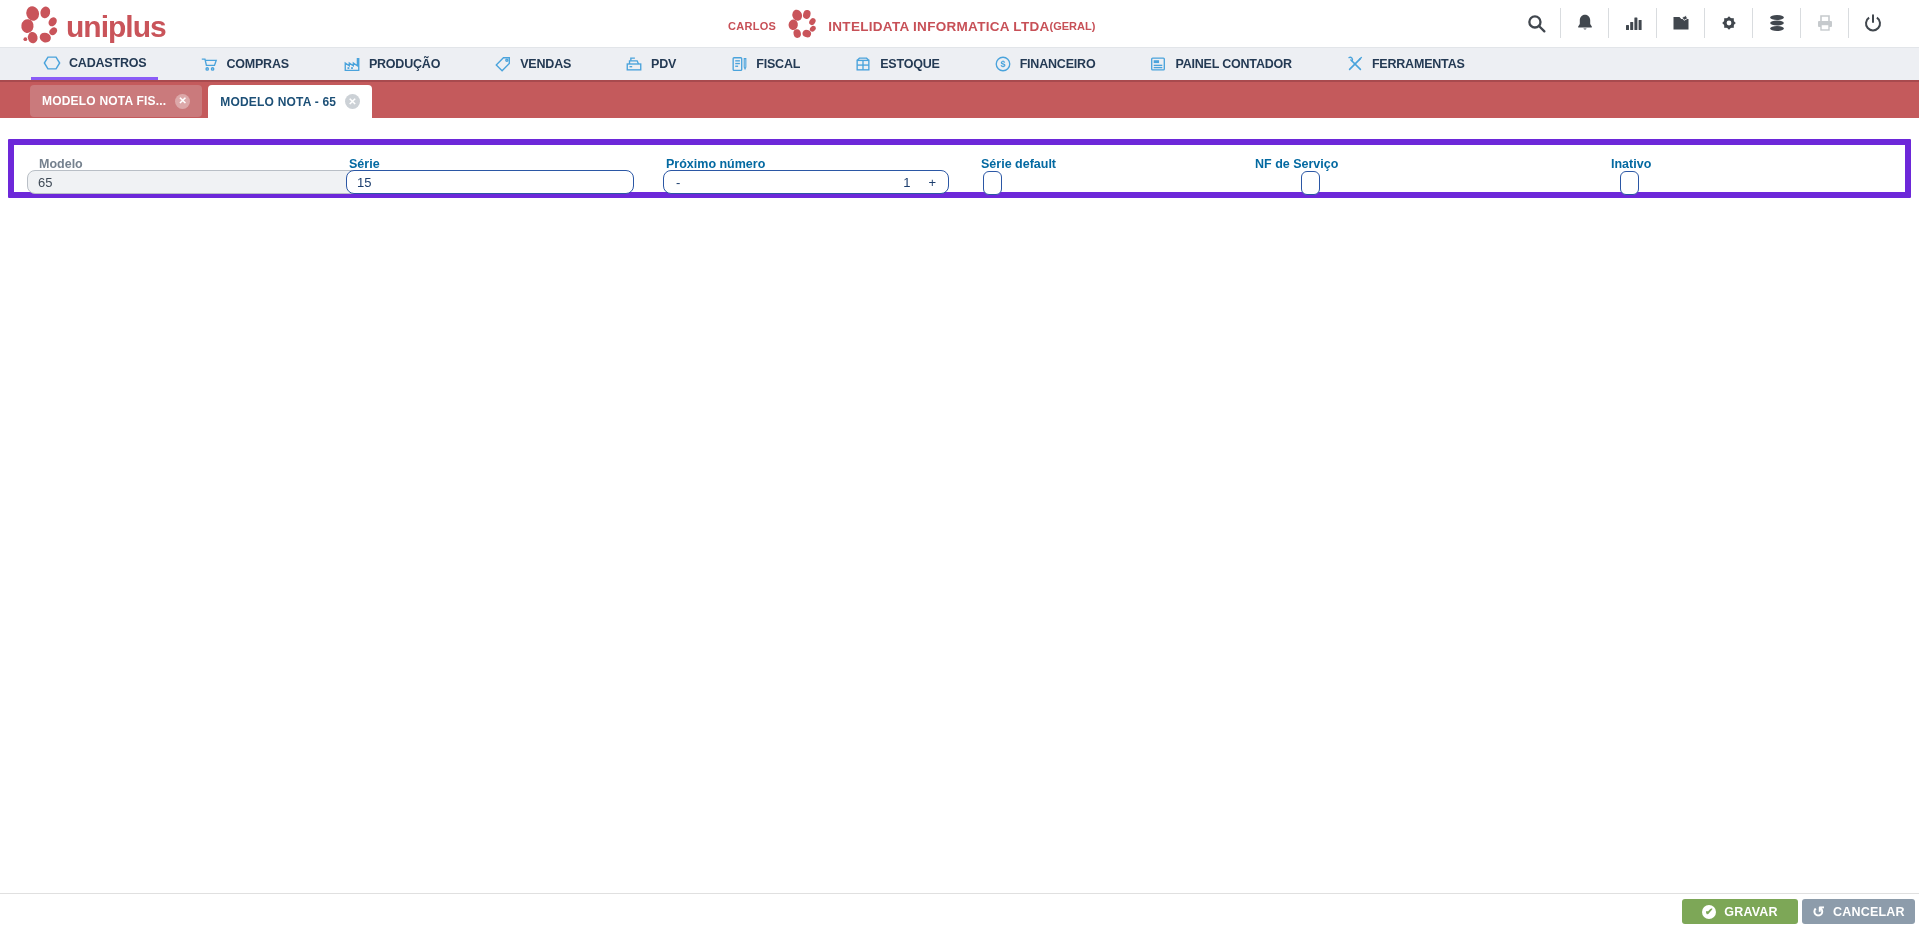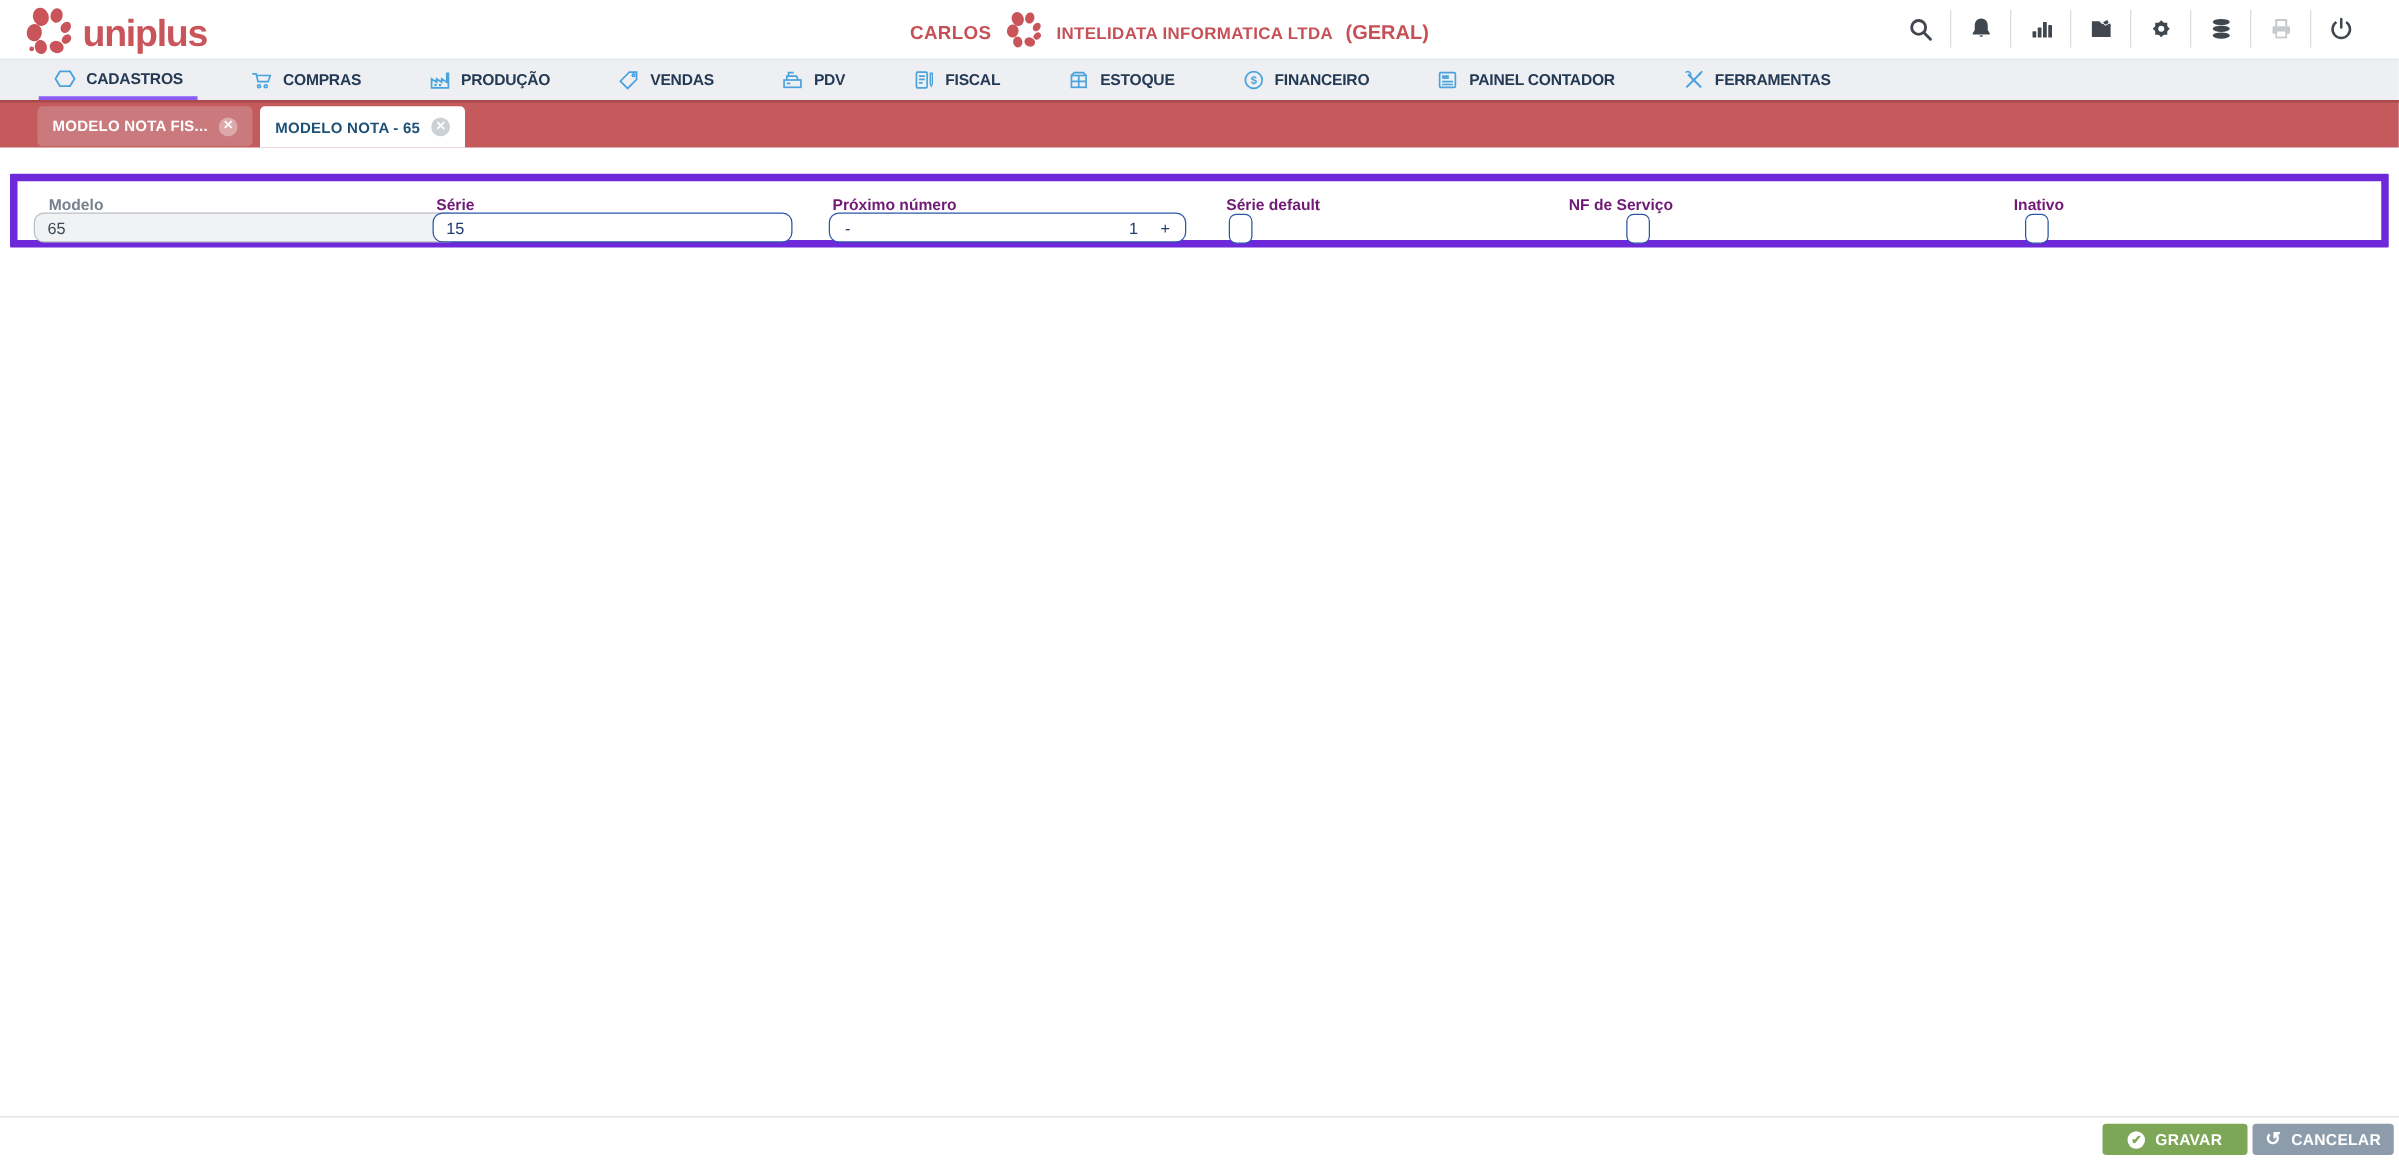--- a/index.html
+++ b/index.html
@@ -4,24 +4,24 @@
 <style>
   * { margin:0; padding:0; box-sizing:border-box; }
   html,body { width:1919px; height:929px; overflow:hidden; background:#fff;
               font-family:"Liberation Sans", sans-serif; }
 
   
   .app-header { position:absolute; top:0; left:0; width:1919px; height:47px; background:#fff;border-radius:10px; }
   .logo { position:absolute; left:18px; top:4px; display:flex; align-items:center; }
   .logo-text { color:#c9545a; font-size:30px; font-weight:bold; letter-spacing:-1px; margin-left:6px; }
   .header-center { position:absolute; left:728px; top:8px; display:flex; align-items:center; }
-  .hc-user { color:#c75057; font-size:15px; font-weight:bold; letter-spacing:.3px; }
+  .hc-user { color:#c75057; font-size:11px; font-weight:bold; letter-spacing:.3px; }
   .hc-flower { margin:0 10px; }
   .hc-company { color:#c75057; font-size:13.5px; font-weight:bold; letter-spacing:.3px; }
-  .hc-scope { color:#c75057; font-size:16px; font-weight:bold; margin-left:10px; }
+  .hc-scope { color:#c75057; font-size:11px; font-weight:bold; margin-left:0; }
   .header-actions { position:absolute; right:22px; top:8px; display:flex; height:30px; }
   .ha-cell { width:48px; display:flex; align-items:center; justify-content:center;
              border-right:1px solid #d9dcdf; cursor:pointer; }
   .ha-cell:last-child { border-right:none; }
   .ha-cell svg { color:#41474e; }
   .ha-cell.disabled svg { color:#c6cacd; }
 
   
   .menubar { position:absolute; top:47px; left:0; width:1919px; height:33px;
              background:#edeff3; border-top:1px solid #e2e5e9;
@@ -42,21 +42,21 @@
   .tab.active { background:#fff; color:#1d5077; height:33px; min-width:150px; border-radius:4px 4px 0 0; }
   .tab-close { width:15px; height:15px; border-radius:50%; margin-left:9px;
                display:flex; align-items:center; justify-content:center;
                font-size:10px; line-height:1; cursor:pointer; }
   .tab.inactive .tab-close { background:rgba(255,255,255,.35); color:#fff; }
   .tab.active .tab-close { background:#ccd1d6; color:#fff; }
 
   
   .form-panel { position:absolute; top:139px; left:8px; width:1903px; height:59px;
                 background:#fff; border:6px solid #6d28d9; border-radius:1px; }
-  .field-label { position:absolute; top:12px; font-size:12.5px; font-weight:bold; color:#701a75; }
+  .field-label { position:absolute; top:12px; font-size:12.5px; font-weight:bold; color:#0369a1; }
   .field-label.muted { color:#75818e; }
   .fld { position:absolute; top:25px; height:24px; border-radius:8px; font-size:13px; color:#1c3e6e; }
 
   .select-box { left:13px; width:340px; background:#f0f2f4; border:1px solid #b9bfc6;
                 display:flex; align-items:center; padding:0 10px; color:#3f4a56; cursor:pointer; }
   .select-arrow { margin-left:auto; color:#1c3e6e; font-size:9px; }
 
   .text-input { left:332px; width:288px; background:#fff; border:1.5px solid #2b57a5;
                 padding:0 10px; font-size:13px; color:#1c3e6e; outline:none;
                 font-family:"Liberation Sans", sans-serif; }

